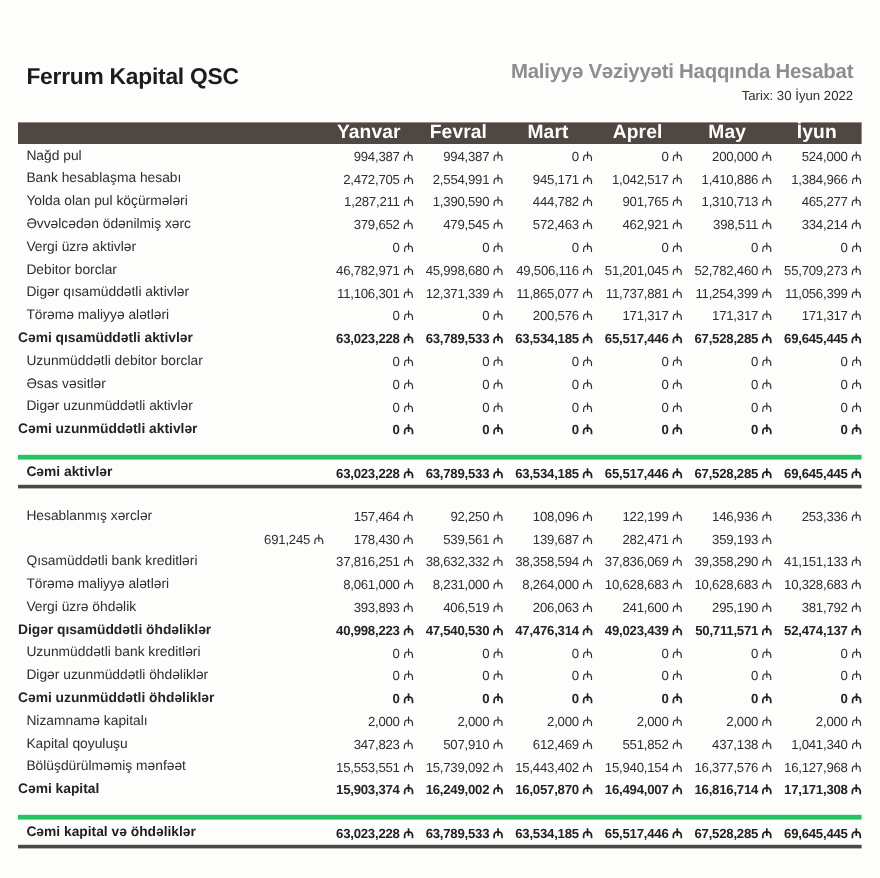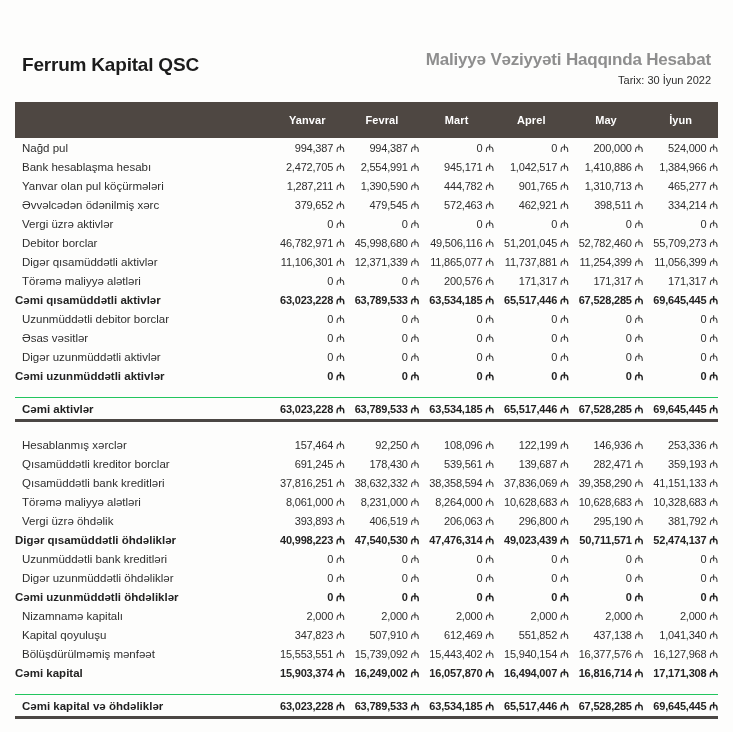--- a/index.html
+++ b/index.html
@@ -43,25 +43,25 @@
     margin-top: 4px;
   }
   .fintable {
     margin-top: 16px;
     color: #2e2e2e;
   }
   .thead {
     display: grid;
     grid-template-columns: 255px repeat(6, 1fr);
     background: #4e4742;
-    height: 36px;
+    height: 18px;
     align-items: center;
     color: #ffffff;
     font-weight: 700;
-    font-size: 11px;
+    font-size: 16px;
   }
   .thead .col-h {
     text-align: center;
     letter-spacing: 0.1px;
   }
   .row {
     display: grid;
     grid-template-columns: 255px repeat(6, 1fr);
     height: 19px;
     align-items: center;
@@ -79,21 +79,21 @@
   }
   .row.subtotal { font-weight: 700; color: #242424; }
   .row.subtotal .lbl {
     text-align: left;
     padding-right: 10px;
     padding-left: 0;
   }
   .row.grand {
     font-weight: 700;
     color: #1f1f1f;
-    border-top: 1px solid #22c55e;
+    border-top: 4px solid #22c55e;
     border-bottom: 3px solid #4b4744;
     height: 21px;
     margin-top: 12px;
     margin-bottom: 13px;
   }
 </style>
 </head>
 <body>
 
 <div class="page">
@@ -130,21 +130,21 @@
         <div class="row item">
           <div class="lbl">Bank hesablaşma hesabı</div>
           <div class="val">2,472,705 ₼</div>
           <div class="val">2,554,991 ₼</div>
           <div class="val">945,171 ₼</div>
           <div class="val">1,042,517 ₼</div>
           <div class="val">1,410,886 ₼</div>
           <div class="val">1,384,966 ₼</div>
         </div>
         <div class="row item">
-          <div class="lbl">Yanvar olan pul köçürmələri</div>
+          <div class="lbl">Yolda olan pul köçürmələri</div>
           <div class="val">1,287,211 ₼</div>
           <div class="val">1,390,590 ₼</div>
           <div class="val">444,782 ₼</div>
           <div class="val">901,765 ₼</div>
           <div class="val">1,310,713 ₼</div>
           <div class="val">465,277 ₼</div>
         </div>
         <div class="row item">
           <div class="lbl">Əvvəlcədən ödənilmiş xərc</div>
           <div class="val">379,652 ₼</div>
@@ -247,21 +247,20 @@
         <div class="row item">
           <div class="lbl">Hesablanmış xərclər</div>
           <div class="val">157,464 ₼</div>
           <div class="val">92,250 ₼</div>
           <div class="val">108,096 ₼</div>
           <div class="val">122,199 ₼</div>
           <div class="val">146,936 ₼</div>
           <div class="val">253,336 ₼</div>
         </div>
         <div class="row item">
-          <div class="lbl">Qısamüddətli kreditor borclar</div>
           <div class="val">691,245 ₼</div>
           <div class="val">178,430 ₼</div>
           <div class="val">539,561 ₼</div>
           <div class="val">139,687 ₼</div>
           <div class="val">282,471 ₼</div>
           <div class="val">359,193 ₼</div>
         </div>
         <div class="row item">
           <div class="lbl">Qısamüddətli bank kreditləri</div>
           <div class="val">37,816,251 ₼</div>
@@ -278,21 +277,21 @@
           <div class="val">8,264,000 ₼</div>
           <div class="val">10,628,683 ₼</div>
           <div class="val">10,628,683 ₼</div>
           <div class="val">10,328,683 ₼</div>
         </div>
         <div class="row item">
           <div class="lbl">Vergi üzrə öhdəlik</div>
           <div class="val">393,893 ₼</div>
           <div class="val">406,519 ₼</div>
           <div class="val">206,063 ₼</div>
-          <div class="val">296,800 ₼</div>
+          <div class="val">241,600 ₼</div>
           <div class="val">295,190 ₼</div>
           <div class="val">381,792 ₼</div>
         </div>
         <div class="row subtotal">
           <div class="lbl">Digər qısamüddətli öhdəliklər</div>
           <div class="val">40,998,223 ₼</div>
           <div class="val">47,540,530 ₼</div>
           <div class="val">47,476,314 ₼</div>
           <div class="val">49,023,439 ₼</div>
           <div class="val">50,711,571 ₼</div>

